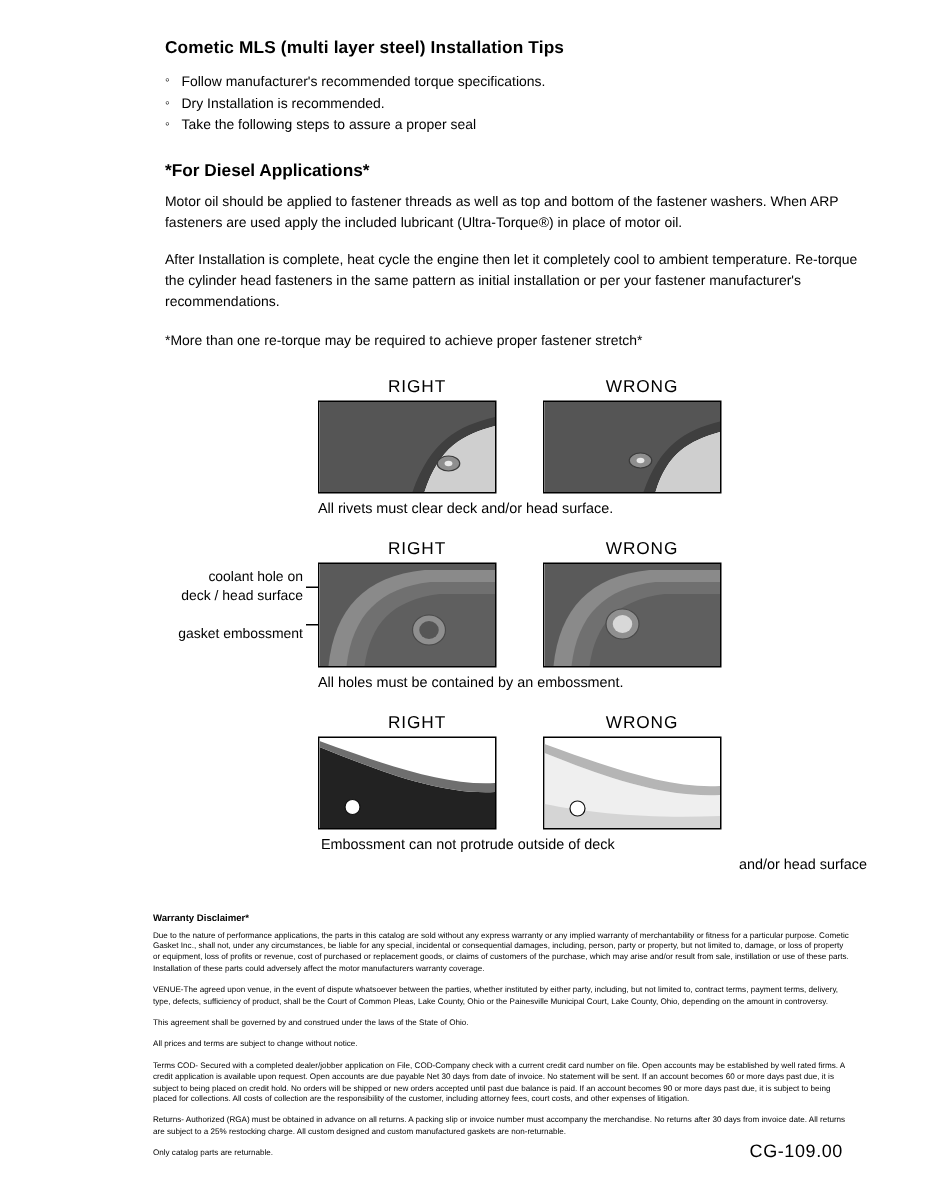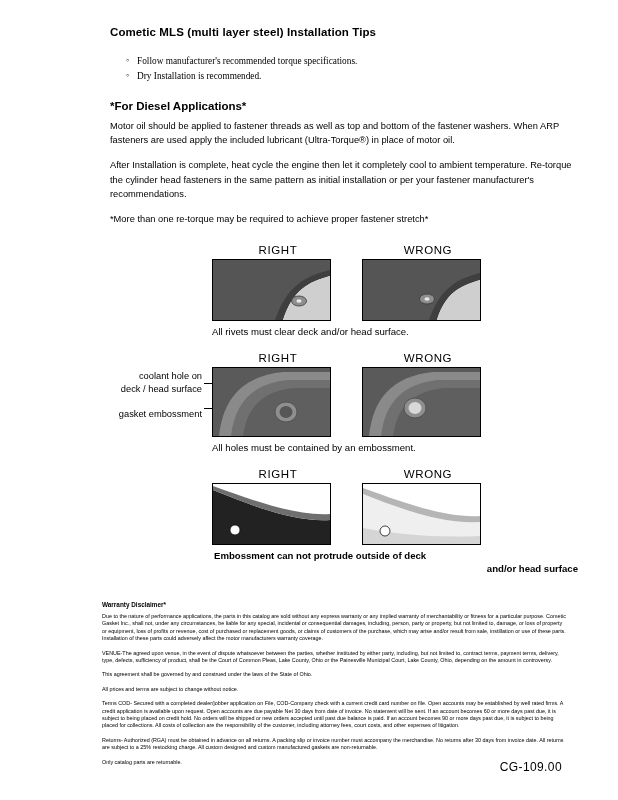--- a/index.html
+++ b/index.html
@@ -23,23 +23,22 @@
     padding: 26px 40px 0 40px;
   }
   h1.title {
     font-size: 11.5px;
     font-weight: bold;
     margin: 0 0 9px 70px;
     letter-spacing: 0.1px;
   }
   ul.bullets {
     list-style: none;
-    margin: 16px;
+    margin: 0;
     padding: 0 0 0 70px;
-    font-family: Liberation Serif, serif;
   }
   ul.bullets > li {
     font-size: 9.3px;
     line-height: 14.5px;
     position: relative;
     padding-left: 11px;
   }
   ul.bullets > li::before {
     content: "\25E6";
     position: absolute;
@@ -113,21 +112,20 @@
     height: 70px;
   }
   .fig-box svg { display: block; }
   .caption {
     font-size: 9.6px;
     margin: 4px 0 0 0;
     line-height: 13px;
   }
   .caption.indent {
     margin-left: 2px;
-    font-weight: bold;
   }
 
   
   .callouts {
     position: absolute;
     left: 40px;
     top: 0;
     width: 140px;
     text-align: right;
     font-size: 9.3px;
@@ -166,20 +164,21 @@
 </head>
 <body>
 
 <div class="page">
 
   <h1 class="title">Cometic MLS (multi layer steel) Installation Tips</h1>
 
   <ul class="bullets">
     <li>Follow manufacturer's recommended torque specifications.</li>
     <li>Dry Installation is recommended.</li>
+    <li>Take the following steps to assure a proper seal</li>
   </ul>
 
   <h2 class="section">*For Diesel Applications*</h2>
   <p class="body">Motor oil should be applied to fastener threads as well as top and bottom of the fastener washers. When ARP fasteners are used apply the included lubricant (Ultra-Torque®) in place of motor oil.</p>
   <p class="body">After Installation is complete, heat cycle the engine then let it completely cool to ambient temperature. Re-torque the cylinder head fasteners in the same pattern as initial installation or per your fastener manufacturer's recommendations.</p>
   <p class="note">*More than one re-torque may be required to achieve proper fastener stretch*</p>
 
   <div class="figures">
 
     <div class="fig-row">

